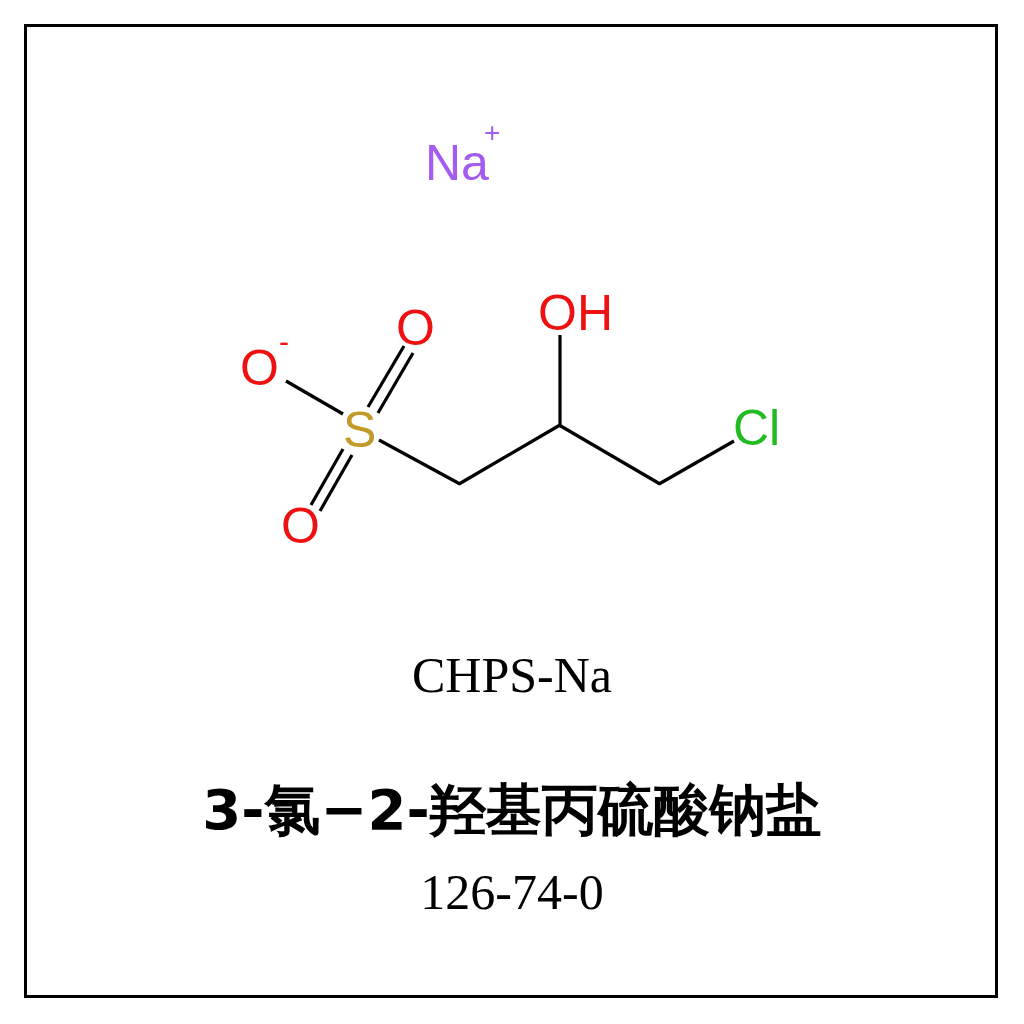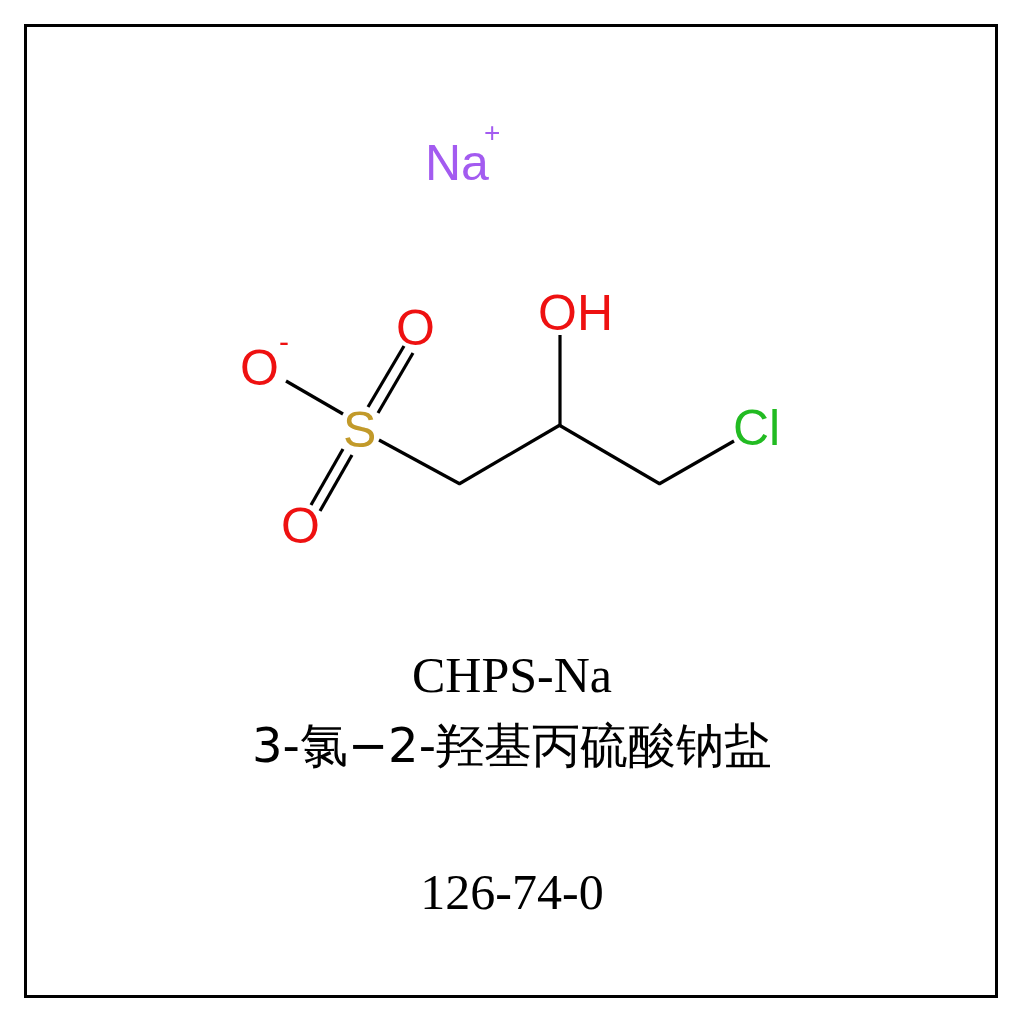--- a/index.html
+++ b/index.html
@@ -7,21 +7,21 @@
     .frame {
       position: absolute; left: 24px; top: 24px; width: 968px; height: 968px;
       border: 3px solid #000000; box-sizing: content-box;
     }
     svg.mol { position: absolute; left: 0; top: 0; }
     .atom { font-family: "Liberation Sans", "DejaVu Sans", sans-serif; }
     .caption {
       position: absolute; left: 0; width: 1024px; text-align: center; color: #000;
     }
     .cap-abbr { top: 645px; font-family: "Liberation Serif", "DejaVu Serif", serif; font-size: 50px; line-height: 60px; }
-    .cap-cn { top: 715px; font-family: "DejaVu Sans", "Liberation Sans", sans-serif; font-size: 48px; line-height: 60px; }
+    .cap-cn { top: 780px; font-family: "DejaVu Sans", "Liberation Sans", sans-serif; font-size: 56px; line-height: 60px; font-weight: bold; }
     .cap-cas { top: 862px; font-family: "Liberation Serif", "DejaVu Serif", serif; font-size: 50px; line-height: 60px; }
   </style>
 </head>
 <body>
 
 <div class="frame"></div>
 
 <svg class="mol" width="1024" height="1024" viewBox="0 0 1024 1024">
 
   <g stroke="#000" stroke-width="3.2" stroke-linecap="butt" fill="none">

